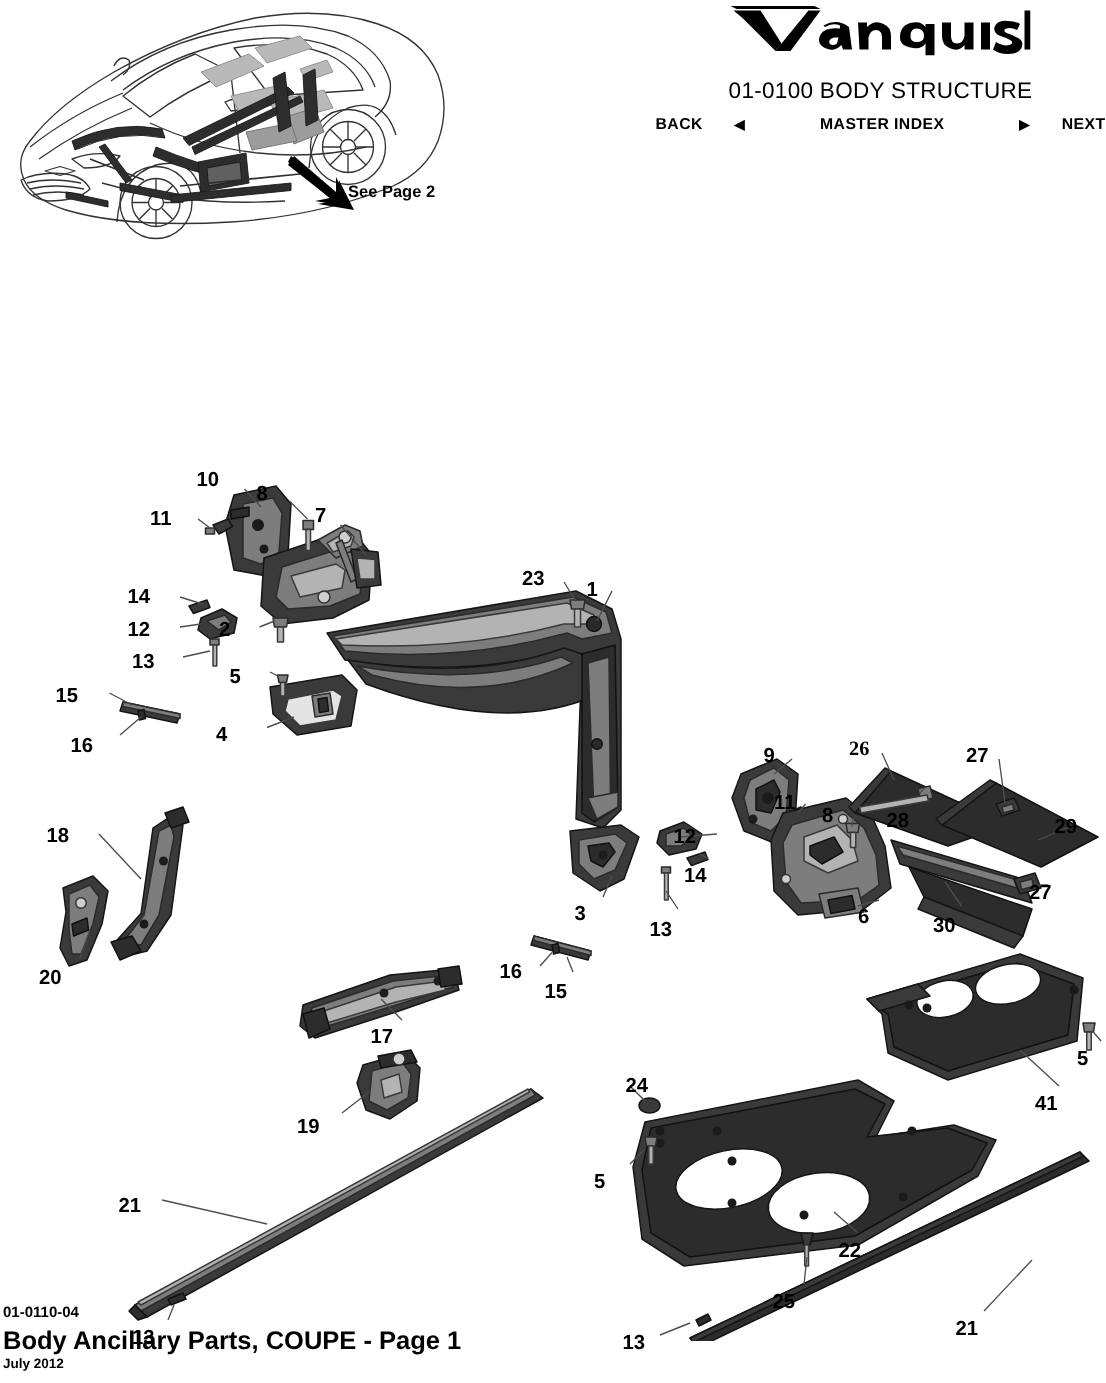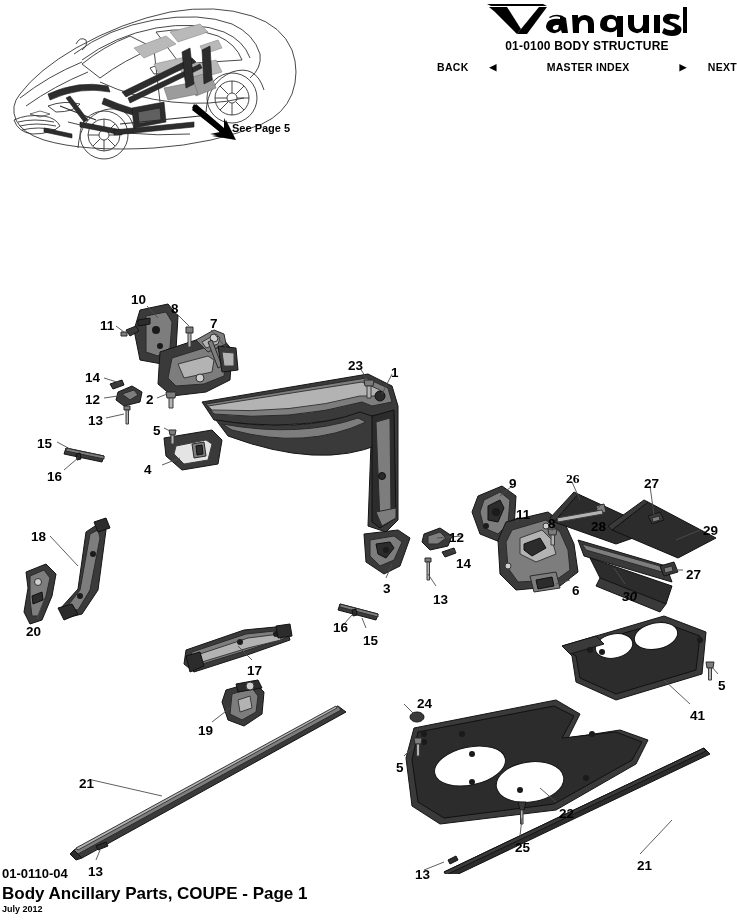--- a/index.html
+++ b/index.html
@@ -30,24 +30,24 @@
   }
   .logo-wrap {
     height: 36px;
     margin-top: 2px;
     display: flex;
     align-items: center;
     justify-content: center;
   }
   .logo-wrap svg { display: block; }
   .doc-title {
-    font-size: 12px;
-    font-weight: bold;
+    font-size: 15px;
+    font-weight: normal;
     letter-spacing: 0.2px;
-    margin-top: 1px;
+    margin-top: 14px;
     white-space: nowrap;
   }
   .nav-row {
     margin-top: 8px;
     font-size: 10.5px;
     font-weight: bold;
     letter-spacing: 0.3px;
     display: flex;
     justify-content: space-between;
     align-items: center;
@@ -72,23 +72,24 @@
     top: 120px;
     font-size: 11px;
     font-weight: bold;
     white-space: nowrap;
   }
 
   
   .diagram {
     position: absolute;
     left: 0;
-    top: 134px;
+    top: 154px;
     width: 583px;
     height: 740px;
+    padding-left: 16px;
   }
   .diagram svg { display: block; }
 
   
   .callout {
     position: absolute;
     font-size: 13.5px;
     font-weight: bold;
     font-family: "Liberation Sans", sans-serif;
     line-height: 1;
@@ -97,21 +98,21 @@
   }
 
   
   .footer-left {
     position: absolute;
     left: 2px;
     bottom: 6px;
     line-height: 1.28;
   }
   .footer-code {
-    font-size: 13px;
+    font-size: 10px;
     font-weight: bold;
   }
   .footer-desc {
     font-size: 17px;
     font-weight: bold;
   }
   .footer-date {
     font-size: 9px;
     font-weight: bold;
   }
@@ -255,21 +256,21 @@
         <path d="M116 122 L196 114"></path>
         <path d="M56 104 L92 118"></path>
       </g>
     </svg>
 
     
     <svg style="position:absolute; left:186px; top:100px;" width="48" height="40" viewBox="0 0 48 40" aria-hidden="true">
       <path d="M44 38 L12 10 L12 22 L2 2 L26 6 L16 8 L46 34 Z" fill="#000000" transform="rotate(180 24 20)"></path>
       <path d="M6 2 L34 26 L34 16 L44 36 L20 32 L30 30 L2 8 Z" fill="#000000"></path>
     </svg>
-    <div class="see-page">See Page 5</div>
+    <div class="see-page">See Page 2</div>
   </div>
 
   <div class="diagram">
     <svg width="737" height="740" viewBox="0 0 737 740" aria-hidden="true">
 
       <defs>
         <style>
           .dk   { fill:#3a3a3a; stroke:#151515; stroke-width:1; stroke-linejoin:round; }
           .dk2  { fill:#2c2c2c; stroke:#111;    stroke-width:1; stroke-linejoin:round; }
           .md   { fill:#7d7d7d; stroke:#2b2b2b; stroke-width:1; stroke-linejoin:round; }
@@ -617,21 +618,21 @@
     <div class="callout" style="left:516px; top:374px;">11</div>
     <div class="callout" style="left:449px; top:397px;">12</div>
     <div class="callout" style="left:456px; top:423px;">14</div>
     <div class="callout" style="left:433px; top:459px;">13</div>
     <div class="callout" style="left:548px; top:383px;">8</div>
     <div class="callout" style="left:572px; top:450px;">6</div>
     <div class="callout" style="left:566px; top:338px;font-family:Liberation Serif, serif;">26</div>
     <div class="callout" style="left:591px; top:366px;margin-top:20px;">28</div>
     <div class="callout" style="left:644px; top:343px;">27</div>
     <div class="callout" style="left:703px; top:390px;">29</div>
-    <div class="callout" style="left:622px; top:456px;font-style:italic;">30</div>
+    <div class="callout" style="left:622px; top:456px;">30</div>
     <div class="callout" style="left:686px; top:434px;">27</div>
     <div class="callout" style="left:333px; top:487px;">16</div>
     <div class="callout" style="left:363px; top:500px;">15</div>
     <div class="callout" style="left:247px; top:530px;">17</div>
     <div class="callout" style="left:198px; top:590px;">19</div>
     <div class="callout" style="left:79px;  top:643px;">21</div>
     <div class="callout" style="left:88px;  top:731px;">13</div>
     <div class="callout" style="left:393px; top:563px;margin-left:24px;">24</div>
     <div class="callout" style="left:396px; top:627px;">5</div>
     <div class="callout" style="left:559px; top:673px;">22</div>

